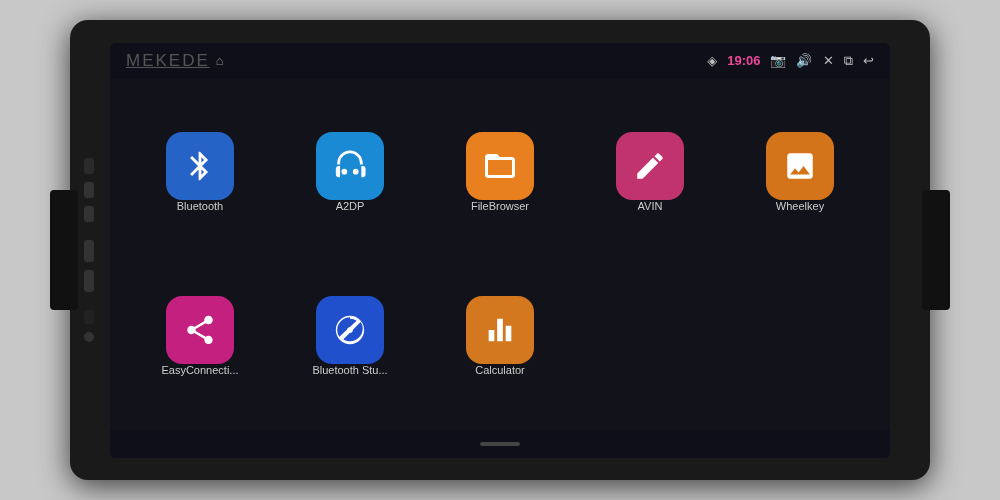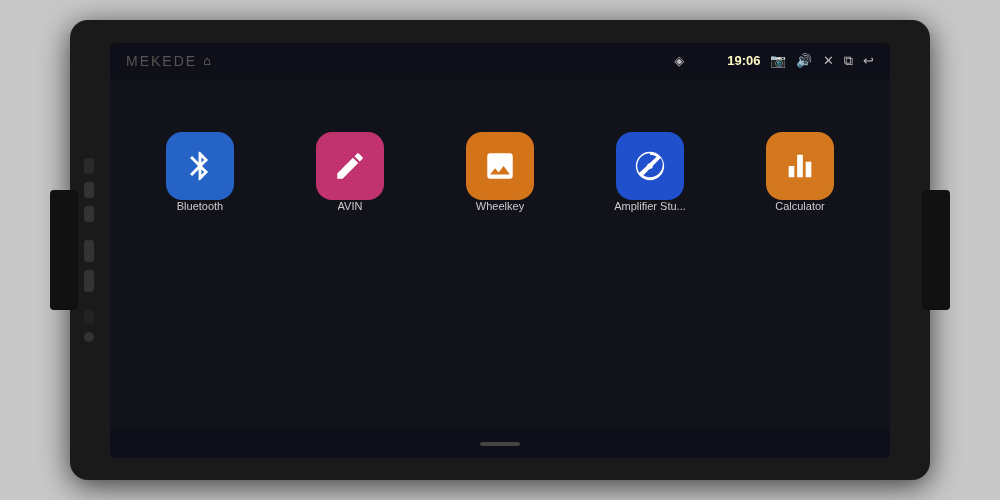--- a/index.html
+++ b/index.html
@@ -88,23 +88,24 @@
       padding: 0 16px;
       flex-shrink: 0;
     }
 
     .status-left {
       display: flex;
       align-items: center;
       gap: 6px;
     }
     .watermark {
-      font-size: 14px;
+      font-size: 17px;
       color: #555;
       letter-spacing: 2px;
+      text-decoration: underline;
     }
     .home-icon-status {
       font-size: 13px;
       color: #888;
     }
 
     .status-right {
       display: flex;
       align-items: center;
       gap: 10px;
@@ -113,22 +114,21 @@
     }
 
     .status-icon {
       font-size: 13px;
       color: #bbb;
     }
 
     .time {
       font-size: 13px;
       font-weight: bold;
-      color: #fef9c3;
-      margin-left: 33px;
+      color: #ec4899;
     }
 
     
     .app-grid {
       flex: 1;
       display: grid;
       grid-template-columns: repeat(5, 1fr);
       grid-template-rows: repeat(2, 1fr);
       gap: 10px;
       padding: 16px 20px;
@@ -230,43 +230,69 @@
     <div class="app-grid" id="app-grid">
     <div class="app-item">
           <div class="app-icon icon-blue">
             <svg viewBox="0 0 24 24" fill="white" width="34" height="34">
       <path d="M17.71 7.71L12 2h-1v7.59L6.41 5 5 6.41 10.59 12 5 17.59 6.41 19 11 14.41V22h1l5.71-5.71-4.3-4.29 4.3-4.29zM13 5.83l1.88 1.88L13 9.59V5.83zm1.88 10.46L13 18.17v-3.76l1.88 1.88z"></path>
     </svg>
           </div>
           <span class="app-label">Bluetooth</span>
         </div>
         <div class="app-item">
+          <div class="app-icon icon-blue2">
+            <svg viewBox="0 0 24 24" fill="white" width="34" height="34">
+      <path d="M12 1C7.03 1 3 5.03 3 10v1h2v-1c0-3.87 3.13-7 7-7s7 3.13 7 7v1h2v-1c0-4.97-4.03-9-9-9zM5 12H4c-1.1 0-2 .9-2 2v4c0 1.1.9 2 2 2h1V12zm15 0v8h1c1.1 0 2-.9 2-2v-4c0-1.1-.9-2-2-2h-1z"></path>
+      <circle cx="8" cy="16" r="2" fill="white"></circle>
+      <circle cx="16" cy="16" r="2" fill="white"></circle>
+    </svg>
+          </div>
+          <span class="app-label">A2DP</span>
+        </div>
+        <div class="app-item">
+          <div class="app-icon icon-orange">
+            <svg viewBox="0 0 24 24" fill="white" width="36" height="36">
+      <path d="M20 6h-8l-2-2H4c-1.1 0-1.99.9-1.99 2L2 18c0 1.1.9 2 2 2h16c1.1 0 2-.9 2-2V8c0-1.1-.9-2-2-2zm0 12H4V8h16v10z"></path>
+    </svg>
+          </div>
+          <span class="app-label">FileBrowser</span>
+        </div>
+        <div class="app-item">
           <div class="app-icon icon-pink">
             <svg viewBox="0 0 24 24" fill="white" width="34" height="34">
       <path d="M3 17.25V21h3.75L17.81 9.94l-3.75-3.75L3 17.25zM20.71 7.04c.39-.39.39-1.02 0-1.41l-2.34-2.34c-.39-.39-1.02-.39-1.41 0l-1.83 1.83 3.75 3.75 1.83-1.83z"></path>
     </svg>
           </div>
           <span class="app-label">AVIN</span>
         </div>
         <div class="app-item">
           <div class="app-icon icon-orange2">
             <svg viewBox="0 0 24 24" fill="white" width="34" height="34">
       <path d="M21 19V5c0-1.1-.9-2-2-2H5c-1.1 0-2 .9-2 2v14c0 1.1.9 2 2 2h14c1.1 0 2-.9 2-2zM8.5 13.5l2.5 3.01L14.5 12l4.5 6H5l3.5-4.5z"></path>
     </svg>
           </div>
           <span class="app-label">Wheelkey</span>
+        </div>
+        <div class="app-item">
+          <div class="app-icon icon-magenta">
+            <svg viewBox="0 0 24 24" fill="white" width="34" height="34">
+      <path d="M18 16.08c-.76 0-1.44.3-1.96.77L8.91 12.7c.05-.23.09-.46.09-.7s-.04-.47-.09-.7l7.05-4.11c.54.5 1.25.81 2.04.81 1.66 0 3-1.34 3-3s-1.34-3-3-3-3 1.34-3 3c0 .24.04.47.09.7L8.04 9.81C7.5 9.31 6.79 9 6 9c-1.66 0-3 1.34-3 3s1.34 3 3 3c.79 0 1.5-.31 2.04-.81l7.12 4.16c-.05.21-.08.43-.08.65 0 1.61 1.31 2.92 2.92 2.92 1.61 0 2.92-1.31 2.92-2.92s-1.31-2.92-2.92-2.92z"></path>
+    </svg>
+          </div>
+          <span class="app-label">EasyConnecti...</span>
         </div>
         <div class="app-item">
           <div class="app-icon icon-blue3">
             <svg viewBox="0 0 24 24" fill="white" width="34" height="34">
       <path d="M12 2C6.48 2 2 6.48 2 12s4.48 10 10 10 10-4.48 10-10S17.52 2 12 2zm0 2c1.74 0 3.36.56 4.68 1.5L4.5 16.68C3.56 15.36 3 13.74 3 12c0-4.96 4.04-9 9-9zm0 16c-1.74 0-3.36-.56-4.68-1.5l12.18-12.18C20.44 7.64 21 9.26 21 11c0 4.96-4.04 9-9 9z"></path>
       <circle cx="12" cy="12" r="2" fill="white"></circle>
     </svg>
           </div>
-          <span class="app-label">Amplifier Stu...</span>
+          <span class="app-label">Bluetooth Stu...</span>
         </div>
         <div class="app-item">
           <div class="app-icon icon-amber">
             <svg viewBox="0 0 24 24" fill="white" width="34" height="34">
       <path d="M10 20h4V4h-4v16zm-6 0h4v-8H4v8zM16 9v11h4V9h-4z"></path>
     </svg>
           </div>
           <span class="app-label">Calculator</span>
         </div>
       </div>

